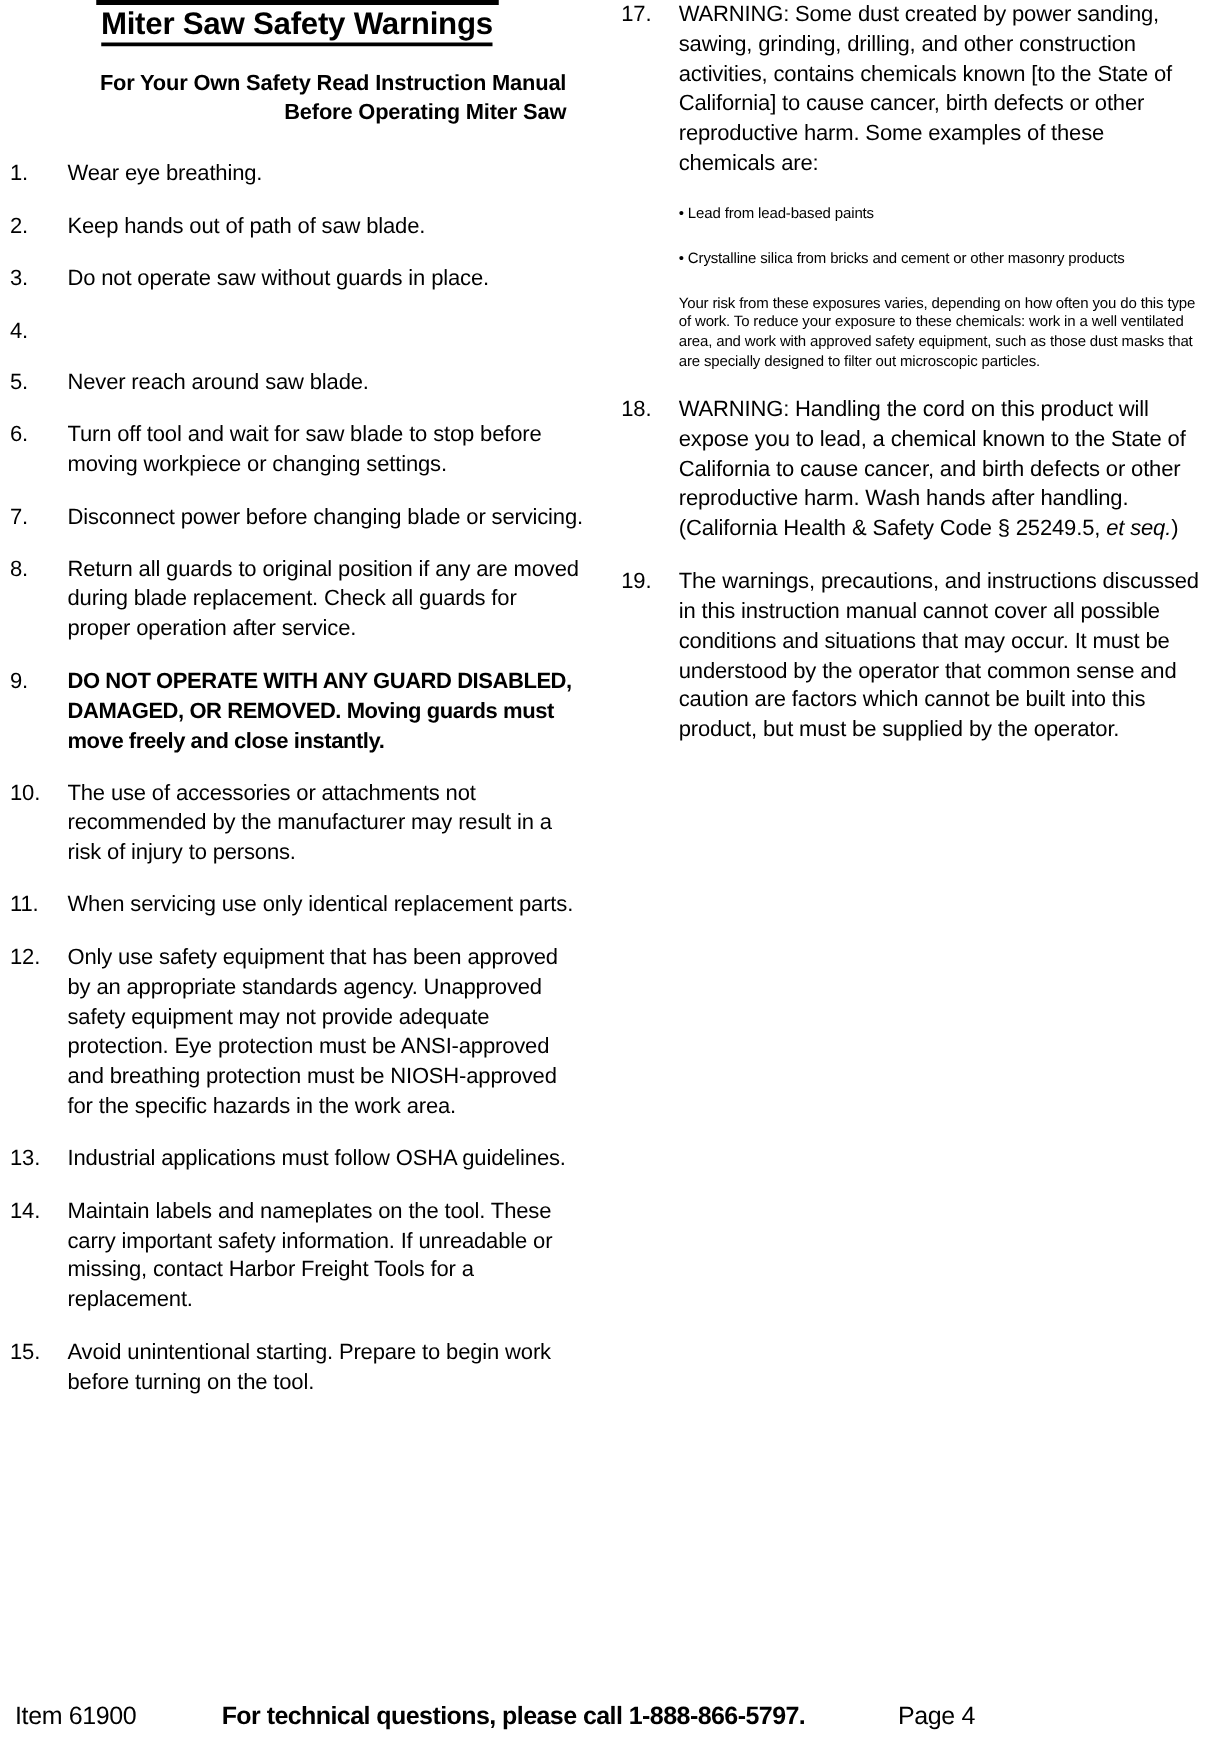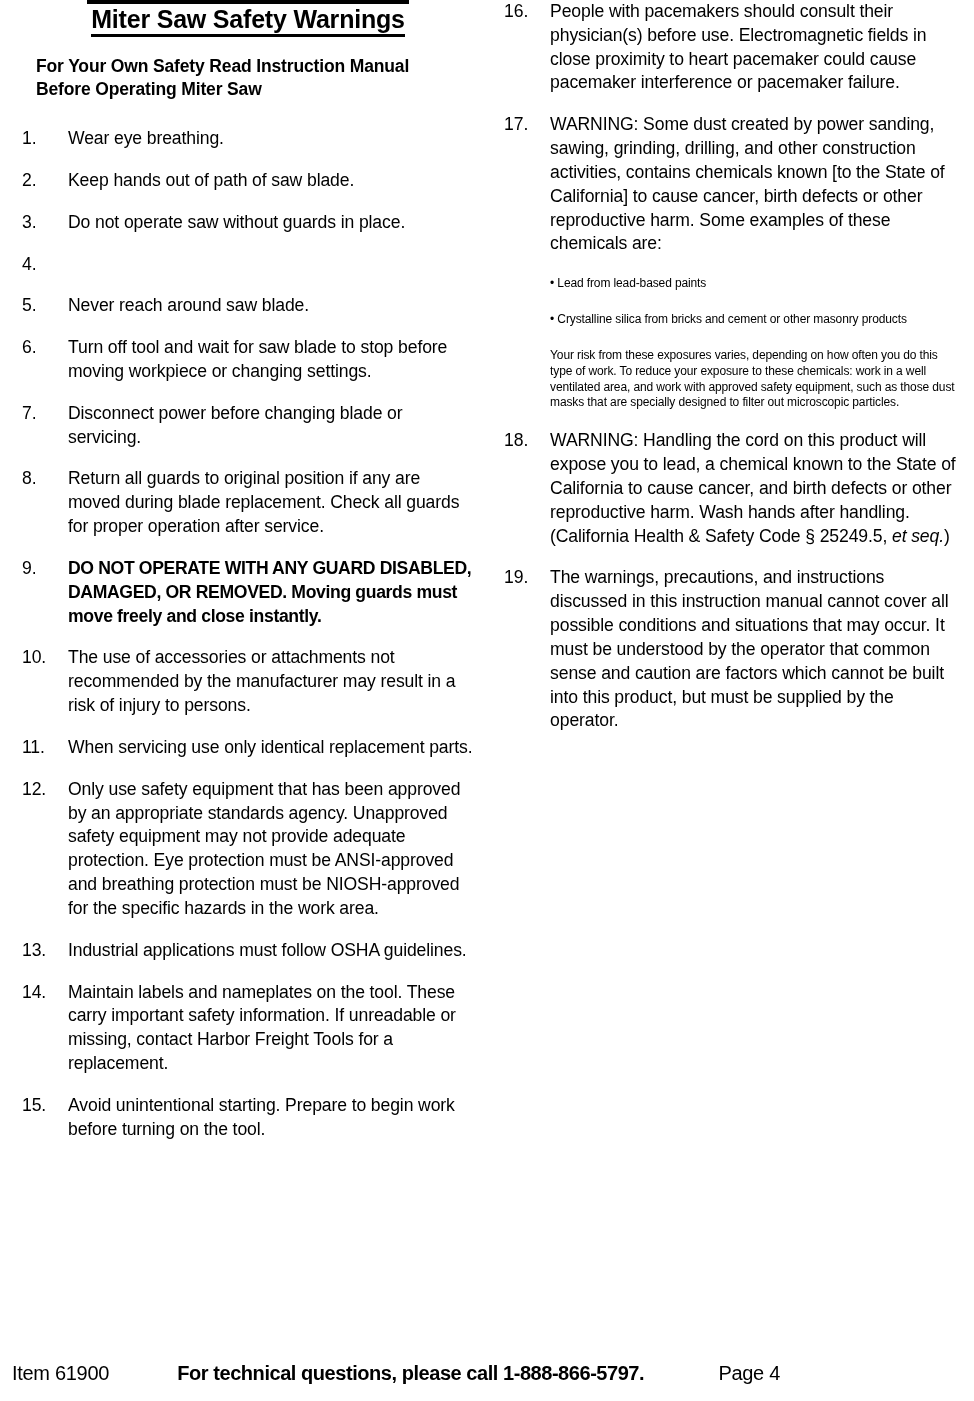--- a/index.html
+++ b/index.html
@@ -29,21 +29,20 @@
   
   .columns {
     position: absolute;
     left: 0;
     top: 0;
     width: 974px;
     height: 1330px;
     display: flex;
     flex-direction: row;
     align-items: flex-start;
-    padding-left: 14px;
   }
   .col {
     width: 487px;
     padding: 0;
   }
   .col-left  { padding-left: 8px;  padding-right: 20px; }
   .col-right { padding-left: 10px; padding-right: 12px; }
 
   
   .rule-top {
@@ -60,21 +59,21 @@
     letter-spacing: -0.2px;
     margin: 1px 0 0 0;
     padding: 0 0 2px 0;
     display: block;
   }
   .doc-title span {
     border-bottom: 3px solid #000;
     padding-bottom: 1px;
   }
   .doc-subtitle {
-    text-align: left;
+    text-align: right;
     font-size: 17.5px;
     font-weight: bold;
     line-height: 1.33;
     margin: 18px 14px 0 14px;
     letter-spacing: -0.15px;
   }
 
   
   ol.warn-list {
     list-style: none;
@@ -232,24 +231,20 @@
           <span class="warn-num">15.</span>
           <span class="warn-body">Avoid unintentional starting.  Prepare to begin work before turning on the tool.</span>
         </li>
 
       </ol>
     </div>
 
     <div class="col col-right">
       <ol class="warn-list">
 
-        <li class="warn-item">
-          <span class="warn-num">16.</span>
-          <span class="warn-body">People with pacemakers should consult their physician(s) before use.  Electromagnetic fields in close proximity to heart pacemaker could cause pacemaker interference or pacemaker failure.</span>
-        </li>
 
         <li class="warn-item">
           <span class="warn-num">17.</span>
           <span class="warn-body">
             <span>WARNING: Some dust created by power sanding, sawing, grinding, drilling, and other construction activities, contains chemicals known [to the State of California] to cause cancer, birth defects or other reproductive harm.  Some examples of these chemicals are:</span>
             <span class="sub-small">• Lead from lead-based paints</span>
             <span class="sub-small">• Crystalline silica from bricks and cement or other masonry products</span>
             <span class="sub-small">Your risk from these exposures varies, depending on how often you do this type of work.  To reduce your exposure to these chemicals: work in a well ventilated area, and work with approved safety equipment, such as those dust masks that are specially designed to filter out microscopic particles.</span>
           </span>
         </li>

